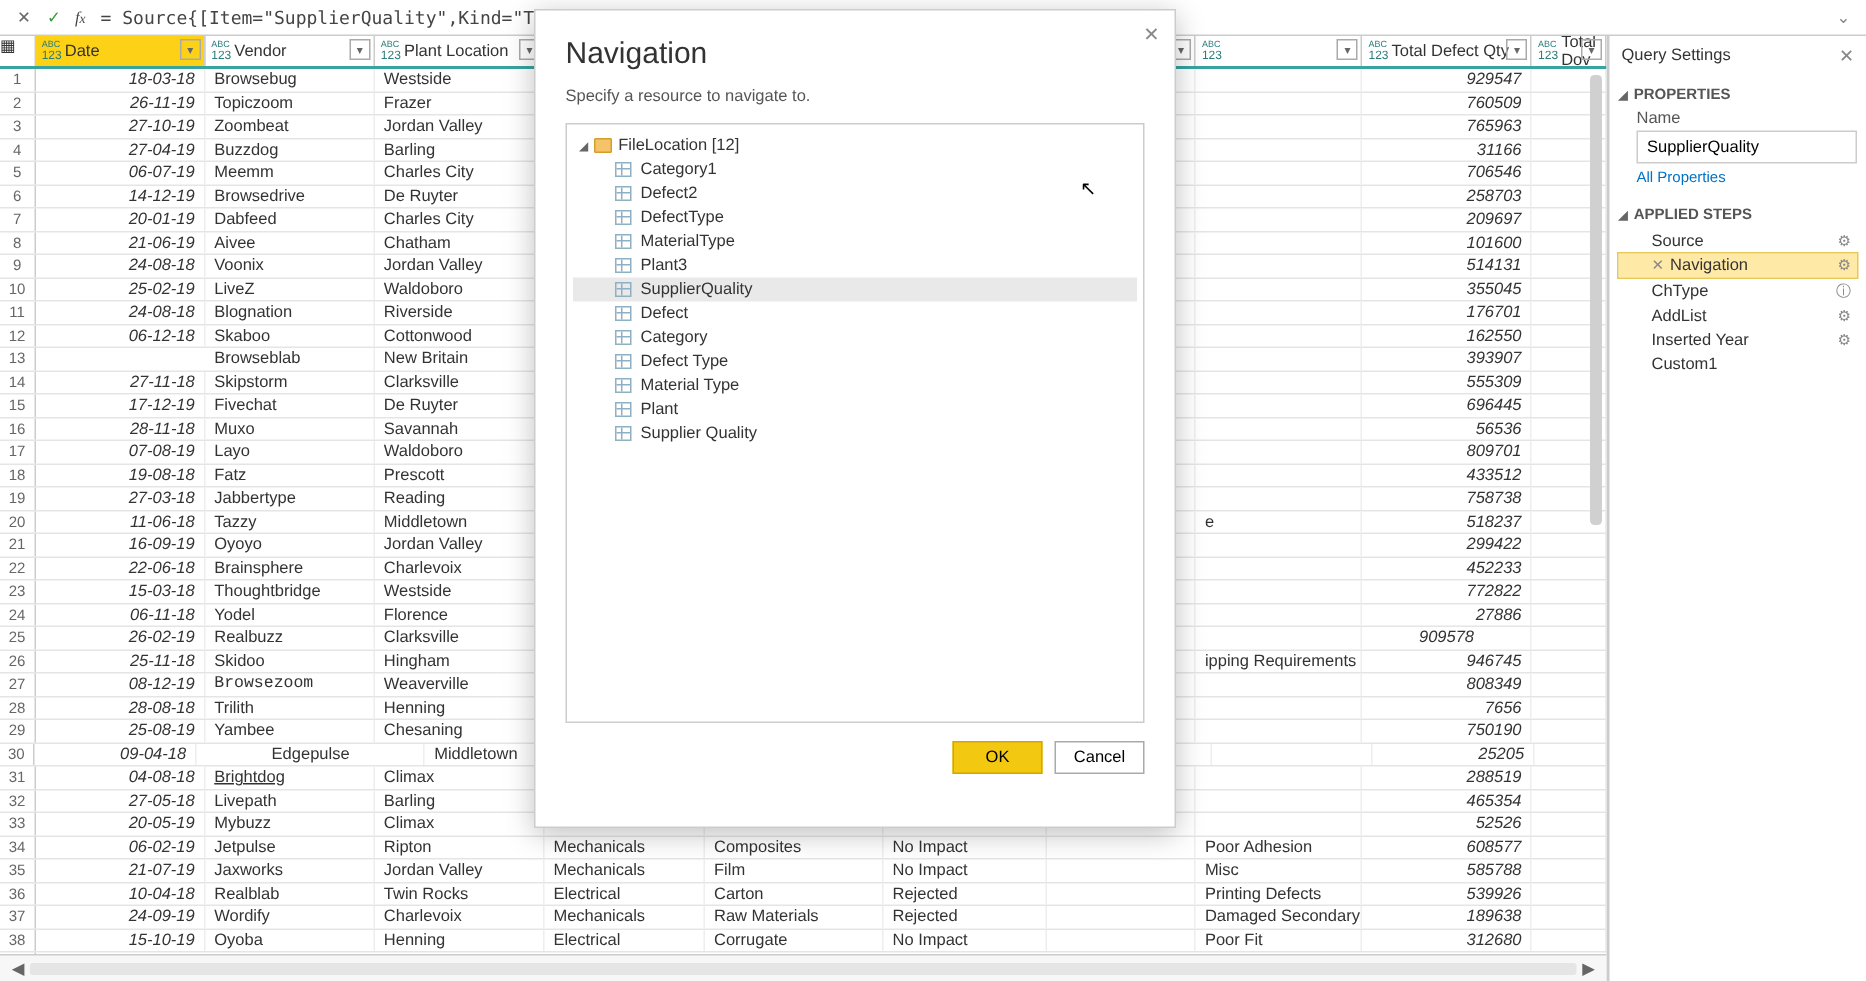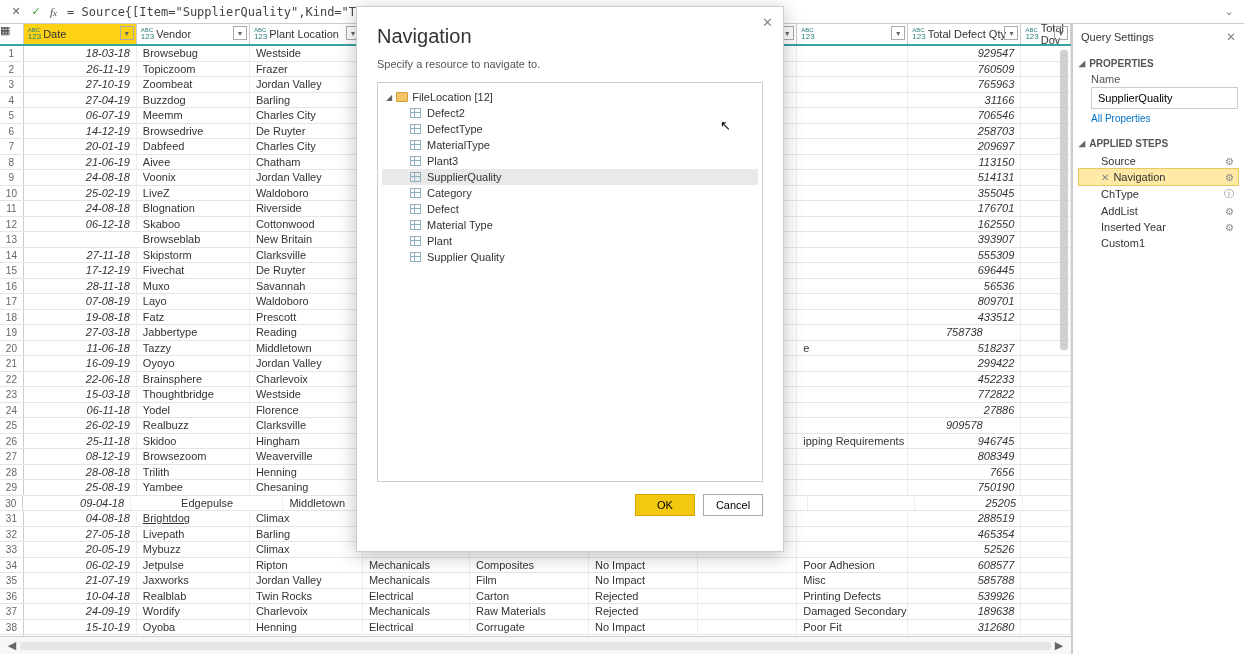--- a/index.html
+++ b/index.html
@@ -221,21 +221,21 @@
         <div class="grid-row">
           <div class="rownum">8</div>
           <div class="cell right" style="width: 114px;">21-06-19</div>
           <div class="cell left" style="width: 114px;">Aivee</div>
           <div class="cell left" style="width: 114px;">Chatham</div>
           <div class="cell left" style="width: 108px;"></div>
           <div class="cell left" style="width: 120px;"></div>
           <div class="cell left" style="width: 110px;"></div>
           <div class="cell left" style="width: 100px;"></div>
           <div class="cell left" style="width: 112px;"></div>
-          <div class="cell right" style="width: 114px;">113150</div>
+          <div class="cell right" style="width: 114px;">101600</div>
           <div class="cell left" style="width: 50px;"></div>
         </div>
         <div class="grid-row">
           <div class="rownum">9</div>
           <div class="cell right" style="width: 114px;">24-08-18</div>
           <div class="cell left" style="width: 114px;">Voonix</div>
           <div class="cell left" style="width: 114px;">Jordan Valley</div>
           <div class="cell left" style="width: 108px;"></div>
           <div class="cell left" style="width: 120px;"></div>
           <div class="cell left" style="width: 110px;"></div>
@@ -364,21 +364,21 @@
         <div class="grid-row">
           <div class="rownum">19</div>
           <div class="cell right" style="width: 114px;">27-03-18</div>
           <div class="cell left" style="width: 114px;">Jabbertype</div>
           <div class="cell left" style="width: 114px;">Reading</div>
           <div class="cell left" style="width: 108px;"></div>
           <div class="cell left" style="width: 120px;"></div>
           <div class="cell left" style="width: 110px;"></div>
           <div class="cell left" style="width: 100px;"></div>
           <div class="cell left" style="width: 112px;"></div>
-          <div class="cell right" style="width: 114px; text-align: center;">758738</div>
+          <div class="cell right" style="width: 114px;">758738</div>
           <div class="cell left" style="width: 50px;"></div>
         </div>
         <div class="grid-row">
           <div class="rownum">20</div>
           <div class="cell right" style="width: 114px;">11-06-18</div>
           <div class="cell left" style="width: 114px;">Tazzy</div>
           <div class="cell left" style="width: 114px;">Middletown</div>
           <div class="cell left" style="width: 108px;"></div>
           <div class="cell left" style="width: 120px;"></div>
           <div class="cell left" style="width: 110px;"></div>
@@ -461,21 +461,21 @@
           <div class="cell left" style="width: 120px;"></div>
           <div class="cell left" style="width: 110px;"></div>
           <div class="cell left" style="width: 100px;"></div>
           <div class="cell left" style="width: 112px;">ipping Requirements Error</div>
           <div class="cell right" style="width: 114px;">946745</div>
           <div class="cell left" style="width: 50px;"></div>
         </div>
         <div class="grid-row">
           <div class="rownum">27</div>
           <div class="cell right" style="width: 114px;">08-12-19</div>
-          <div class="cell left" style="width: 114px;">Browsezoom</div>
+          <div class="cell left" style="width: 114px; font-family: Liberation Mono, monospace;">Browsezoom</div>
           <div class="cell left" style="width: 114px;">Weaverville</div>
           <div class="cell left" style="width: 108px;"></div>
           <div class="cell left" style="width: 120px;"></div>
           <div class="cell left" style="width: 110px;"></div>
           <div class="cell left" style="width: 100px;"></div>
           <div class="cell left" style="width: 112px;"></div>
           <div class="cell right" style="width: 114px;">808349</div>
           <div class="cell left" style="width: 50px;"></div>
         </div>
         <div class="grid-row">
@@ -700,45 +700,53 @@
   <div class="sub">Specify a resource to navigate to.</div>
   <div class="tree">
     <div class="tree-root">
       <span class="caret">◢</span>
       <span class="folder-icon"></span>
       <span>FileLocation [12]</span>
     </div>
     <div id="treeitems">
         <div class="tree-item">
           <span class="tbl-icon"></span>
+          <span>Category1</span>
+        </div>
+        <div class="tree-item">
+          <span class="tbl-icon"></span>
           <span>Defect2</span>
         </div>
         <div class="tree-item">
           <span class="tbl-icon"></span>
           <span>DefectType</span>
         </div>
         <div class="tree-item">
           <span class="tbl-icon"></span>
           <span>MaterialType</span>
         </div>
         <div class="tree-item">
           <span class="tbl-icon"></span>
           <span>Plant3</span>
         </div>
         <div class="tree-item sel">
           <span class="tbl-icon"></span>
           <span>SupplierQuality</span>
         </div>
         <div class="tree-item">
           <span class="tbl-icon"></span>
+          <span>Defect</span>
+        </div>
+        <div class="tree-item">
+          <span class="tbl-icon"></span>
           <span>Category</span>
         </div>
         <div class="tree-item">
           <span class="tbl-icon"></span>
-          <span>Defect</span>
+          <span>Defect Type</span>
         </div>
         <div class="tree-item">
           <span class="tbl-icon"></span>
           <span>Material Type</span>
         </div>
         <div class="tree-item">
           <span class="tbl-icon"></span>
           <span>Plant</span>
         </div>
         <div class="tree-item">

